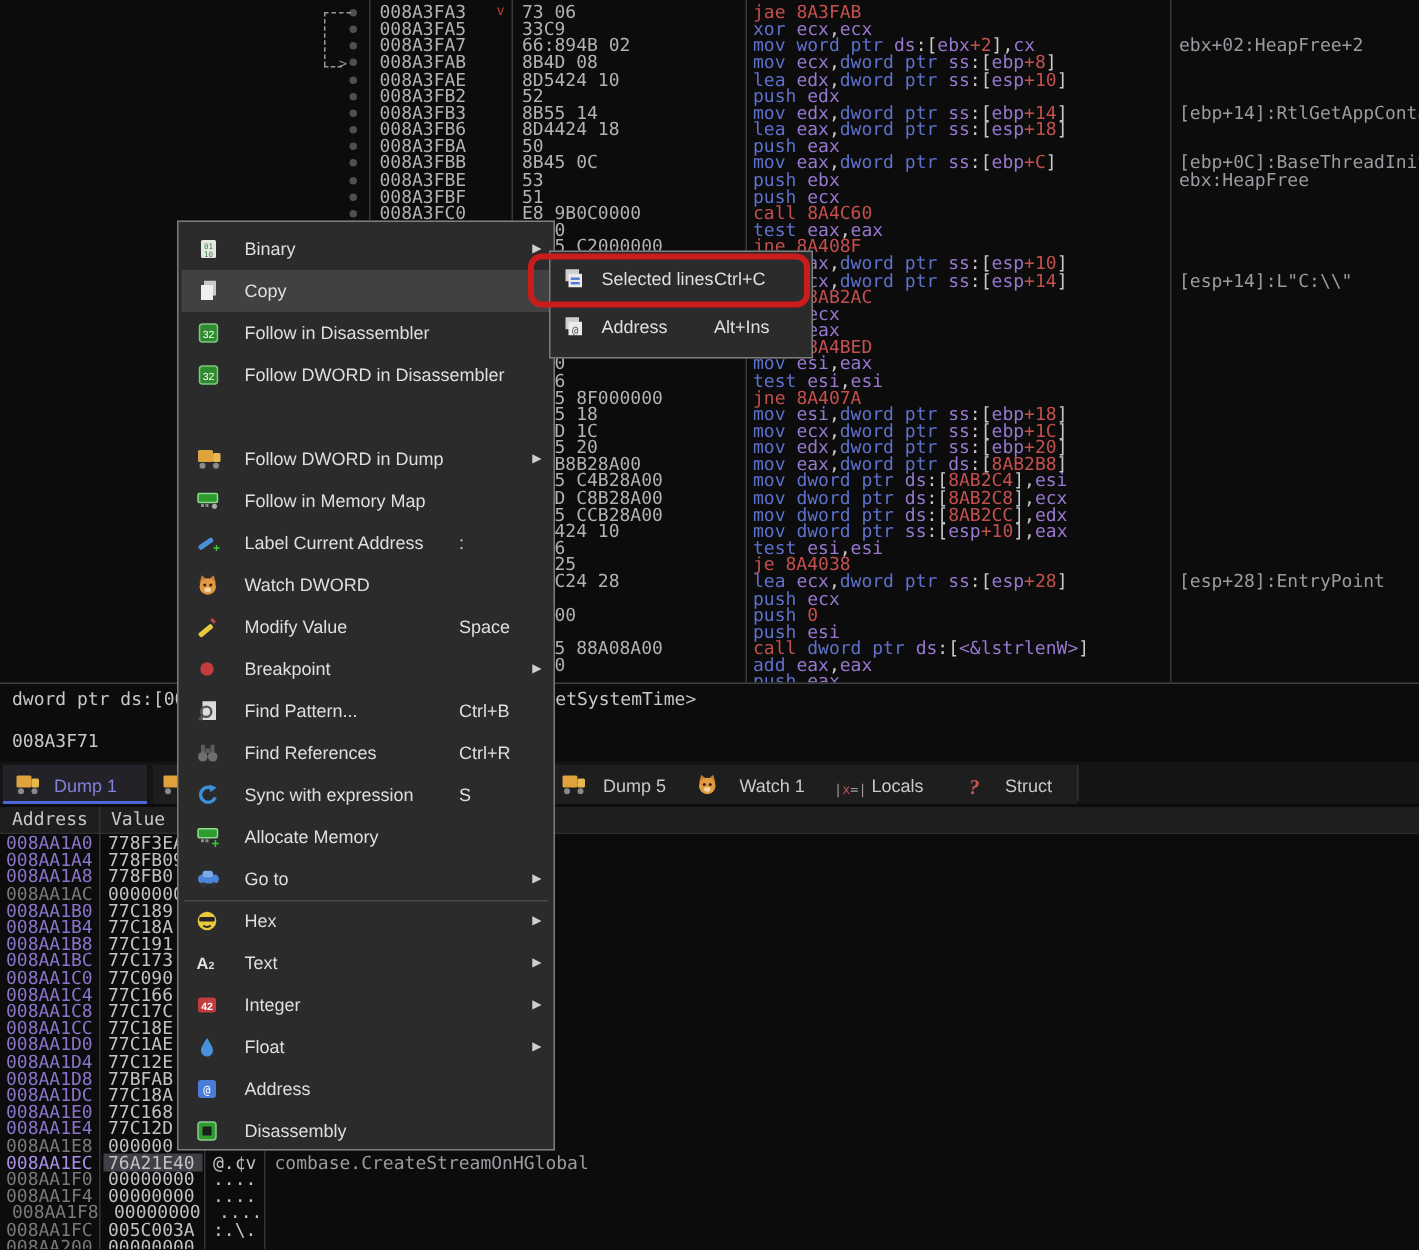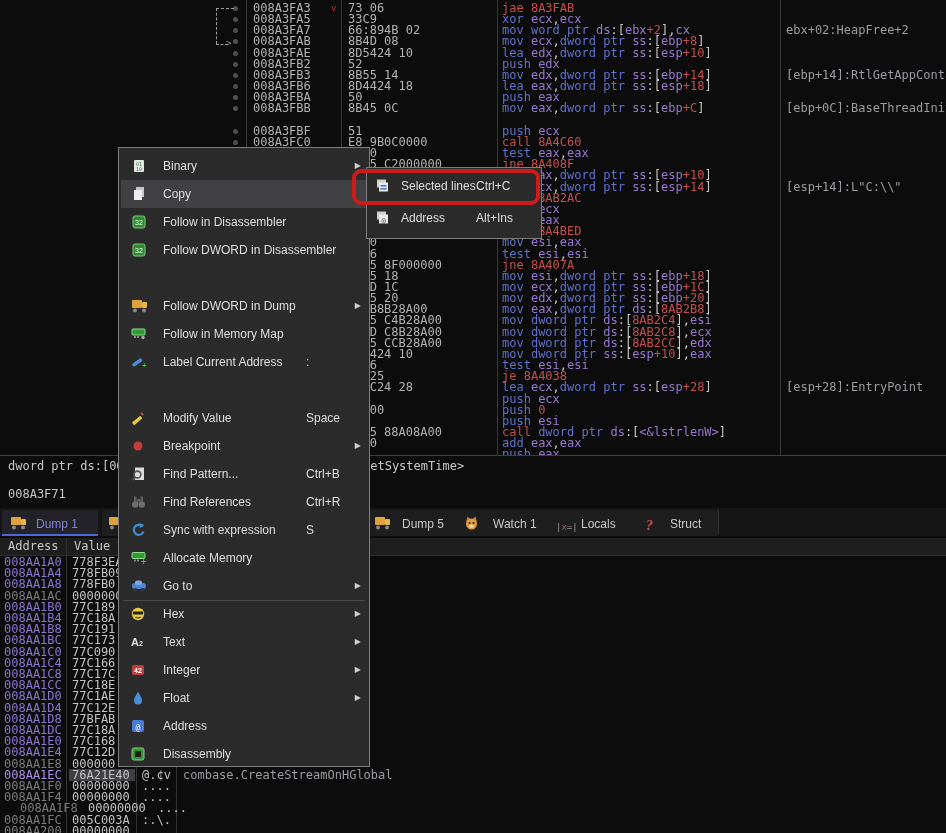--- a/index.html
+++ b/index.html
@@ -98,20 +98,27 @@
         <span class="mono abs bytes" style="left:348px;top:0">50</span>
         <span class="mono abs" style="left:502px;top:0"><span class="tb">push</span><span class="tw"> </span><span class="tp">eax</span></span>
       </div>
       <div class="abs" style="left:0;top:103.44px;width:946px;height:11px">
         <span class="dot" style="left:233px;top:3px"></span>
         <span class="mono abs addr" style="left:253px;top:0">008A3FBB</span>
         <span class="mono abs bytes" style="left:348px;top:0">8B45 0C</span>
         <span class="mono abs" style="left:502px;top:0"><span class="tb">mov</span><span class="tw"> </span><span class="tp">eax</span><span class="tw">,</span><span class="tb">dword</span><span class="tw"> </span><span class="tb">ptr</span><span class="tw"> </span><span class="tp">ss</span><span class="tw">:</span><span class="tw">[</span><span class="tp">ebp</span><span class="tr">+</span><span class="tr">C</span><span class="tw">]</span></span>
         <span class="mono abs cmt" style="left:786px;top:0">[ebp+0C]:BaseThreadInitT</span>
       </div>
+      <div class="abs" style="left:0;top:114.6px;width:946px;height:11px">
+        <span class="dot" style="left:233px;top:3px"></span>
+        <span class="mono abs addr" style="left:253px;top:0">008A3FBE</span>
+        <span class="mono abs bytes" style="left:348px;top:0">53</span>
+        <span class="mono abs" style="left:502px;top:0"><span class="tb">push</span><span class="tw"> </span><span class="tp">ebx</span></span>
+        <span class="mono abs cmt" style="left:786px;top:0">ebx:HeapFree</span>
+      </div>
       <div class="abs" style="left:0;top:125.76px;width:946px;height:11px">
         <span class="dot" style="left:233px;top:3px"></span>
         <span class="mono abs addr" style="left:253px;top:0">008A3FBF</span>
         <span class="mono abs bytes" style="left:348px;top:0">51</span>
         <span class="mono abs" style="left:502px;top:0"><span class="tb">push</span><span class="tw"> </span><span class="tp">ecx</span></span>
       </div>
       <div class="abs" style="left:0;top:136.92000000000002px;width:946px;height:11px">
         <span class="dot" style="left:233px;top:3px"></span>
         <span class="mono abs addr" style="left:253px;top:0">008A3FC0</span>
         <span class="mono abs bytes" style="left:348px;top:0">E8 9B0C0000</span>
@@ -448,21 +455,21 @@
         <div class="abs" style="left:0;top:245px;width:918px;height:11px">
           <span class="mono abs vaddr zero" style="left:4px;top:0">008AA1F0</span>
           <span class="mono abs val" style="left:72px;top:0">00000000</span>
           <span class="mono abs val" style="left:142px;top:0">....</span>
         </div>
         <div class="abs" style="left:0;top:256.2px;width:946px;height:11px">
           <span class="mono abs vaddr zero" style="left:4px;top:0">008AA1F4</span>
           <span class="mono abs val" style="left:72px;top:0">00000000</span>
           <span class="mono abs val" style="left:142px;top:0">....</span>
         </div>
-        <div class="abs" style="left:16px;top:267.4px;width:808px;height:11px">
+        <div class="abs" style="left:4px;top:267.4px;width:808px;height:11px">
           <span class="mono abs vaddr zero" style="left:4px;top:0">008AA1F8</span>
           <span class="mono abs val" style="left:72px;top:0">00000000</span>
           <span class="mono abs val" style="left:142px;top:0">....</span>
         </div>
         <div class="abs" style="left:0;top:278.59999999999997px;width:946px;height:11px">
           <span class="mono abs vaddr zero" style="left:4px;top:0">008AA1FC</span>
           <span class="mono abs val" style="left:72px;top:0">005C003A</span>
           <span class="mono abs val" style="left:142px;top:0">:.\.</span>
         </div>
         <div class="abs" style="left:0;top:289.79999999999995px;width:946px;height:11px">
@@ -523,20 +530,31 @@
           </svg></span>
         <span class="mlabel">Follow in Memory Map</span>
       </div>
       <div class="mitem" style="top:200px">
         <span class="micon"><svg width="18" height="14" viewBox="0 0 18 14" xmlns="http://www.w3.org/2000/svg">
             <rect x="1" y="6" width="11" height="3.4" rx="1.2" transform="rotate(-35 6 8)" fill="#4a90d9"></rect>
             <text x="11" y="13" font-size="8" font-weight="bold" fill="#3ec43e" font-family="Liberation Sans">+</text>
           </svg></span>
         <span class="mlabel">Label Current Address</span>
         <span class="mshort">:</span>
+      </div>
+      <div class="mitem" style="top:228px">
+        <span class="micon"><svg width="18" height="14" viewBox="0 0 18 14" xmlns="http://www.w3.org/2000/svg">
+            <polygon points="2,6 3.5,0.5 7,3.5" fill="#c87f32"></polygon>
+            <polygon points="13,6 11.5,0.5 8,3.5" fill="#c87f32"></polygon>
+            <circle cx="7.5" cy="8" r="5.5" fill="#e09a44"></circle>
+            <circle cx="5.5" cy="7" r="1" fill="#3a2010"></circle>
+            <circle cx="9.5" cy="7" r="1" fill="#3a2010"></circle>
+            <ellipse cx="7.5" cy="10.2" rx="2.2" ry="1.6" fill="#f2d7a5"></ellipse>
+          </svg></span>
+        <span class="mlabel">Watch DWORD</span>
       </div>
       <div class="mitem" style="top:256px">
         <span class="micon"><svg width="18" height="14" viewBox="0 0 18 14" xmlns="http://www.w3.org/2000/svg">
             <rect x="1" y="8" width="11" height="3.4" rx="1" transform="rotate(-40 6 10)" fill="#e8c83d"></rect>
             <polygon points="10.5,1 13,3.5 11.5,4.8 9.2,2.3" fill="#cc4444"></polygon>
           </svg></span>
         <span class="mlabel">Modify Value</span>
         <span class="mshort">Space</span>
       </div>
       <div class="mitem" style="top:284px">

